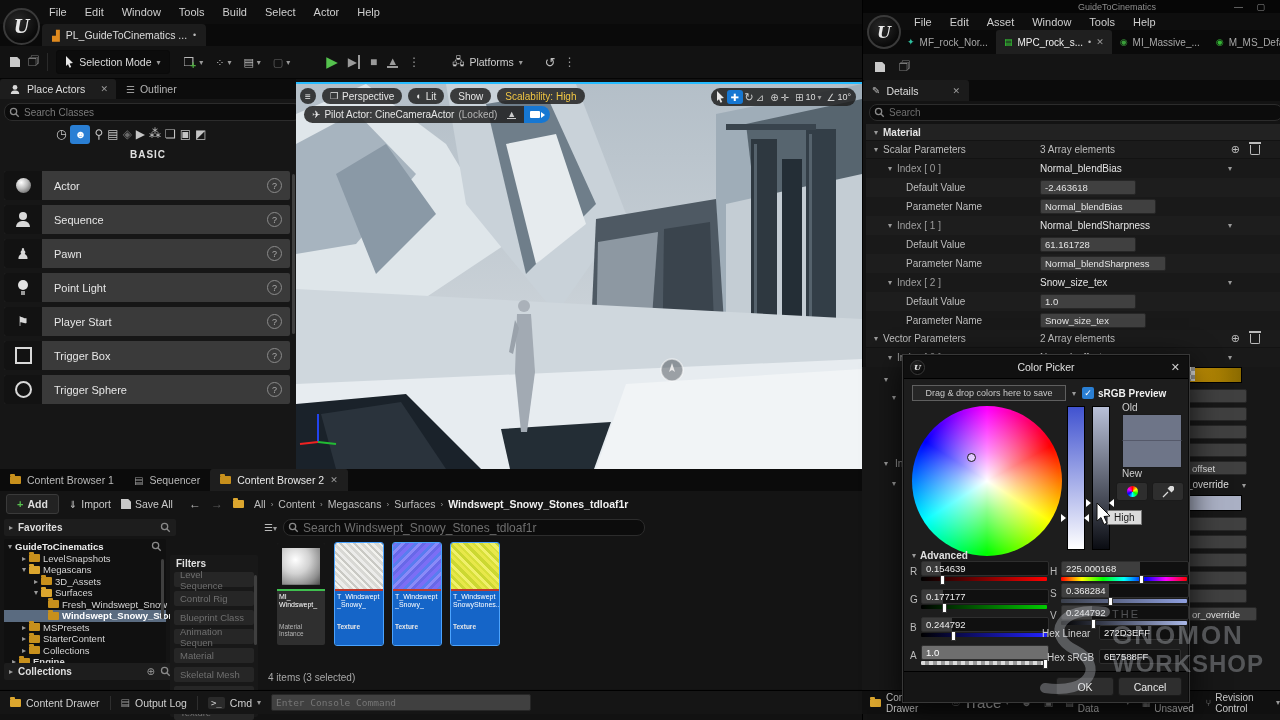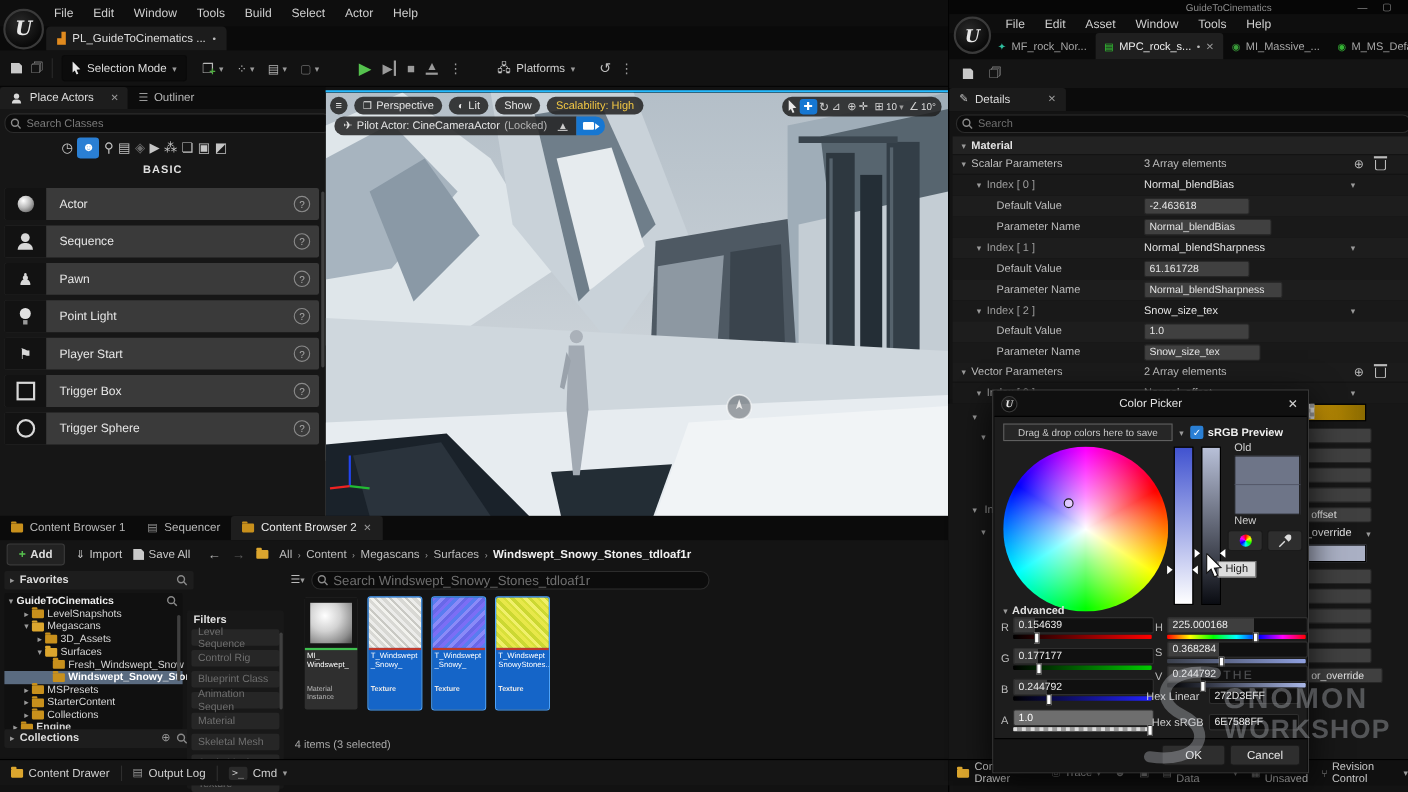--- a/index.html
+++ b/index.html
@@ -518,20 +518,21 @@
     <div class="row" style="gap:5px;color:#d0d0d0;">
       <span style="font-size:10px;color:#9a9a9a;">▤</span>
       <span style="font-size:10.5px;">Output Log</span>
     </div>
     <div style="width:1px;height:14px;background:#2e2e2e;"></div>
     <div class="row" style="gap:5px;color:#d0d0d0;">
       <span style="font-size:9px;background:#2a2a2a;border-radius:2px;padding:1px 3px;font-family:'DejaVu Sans Mono',monospace;">&gt;_</span>
       <span style="font-size:10.5px;">Cmd</span>
       <span class="chev">▾</span>
     </div>
+    <input class="field" style="width: 250px; height: 15px; font-family: &quot;DejaVu Sans Mono&quot;, monospace; color: rgb(125, 145, 125); border-radius: 2px;" placeholder="Enter Console Command">
   </div>
 </div>
 
 <div class="abs" style="left:862px;top:0;width:418px;height:720px;background:#131313;border-left:1px solid #000;">
 
   <div class="abs row" style="left:0;top:0;width:418px;height:13px;background:#060606;">
     <span style="position:absolute;left:215px;font-size:9px;color:#8d8d8d;">GuideToCinematics</span>
     <span style="position:absolute;right:38px;color:#8d8d8d;font-size:9px;">—</span>
     <span style="position:absolute;right:16px;color:#8d8d8d;font-size:9px;">▢</span>
   </div>
@@ -682,21 +683,21 @@
   <input class="field abs" style="left: 325px; top: 240px; width: 60px; height: 12px;" value="or_override">
 </div>
 
 <div class="abs row" style="left:862px;top:690px;width:418px;height:23px;background:#101010;border-top:1px solid #000;gap:12px;z-index:5;">
   <div class="row" style="gap:5px;margin-left:8px;color:#d0d0d0;">
     <span class="folder open"></span>
     <span style="font-size:10px;">Content Drawer</span>
   </div>
   <div class="row" style="gap:4px;color:#c9c9c9;">
     <span style="font-size:9px;color:#9a9a9a;">⎙</span>
-    <span style="font-size:10px;">Trace</span>
+    <span style="font-size:15px;">Trace</span>
       <span class="chev">▾</span>
   </div>
   <span style="color:#9a9a9a;font-size:10px;">☻</span>
   <span style="color:#9a9a9a;font-size:10px;">▣</span>
   <div class="row" style="gap:4px;color:#c9c9c9;">
     <span style="font-size:9px;color:#9a9a9a;">▤</span>
     <span style="font-size:10px;">Derived Data</span>
       <span class="chev">▾</span>
   </div>
   <div class="row" style="gap:4px;color:#c9c9c9;">

